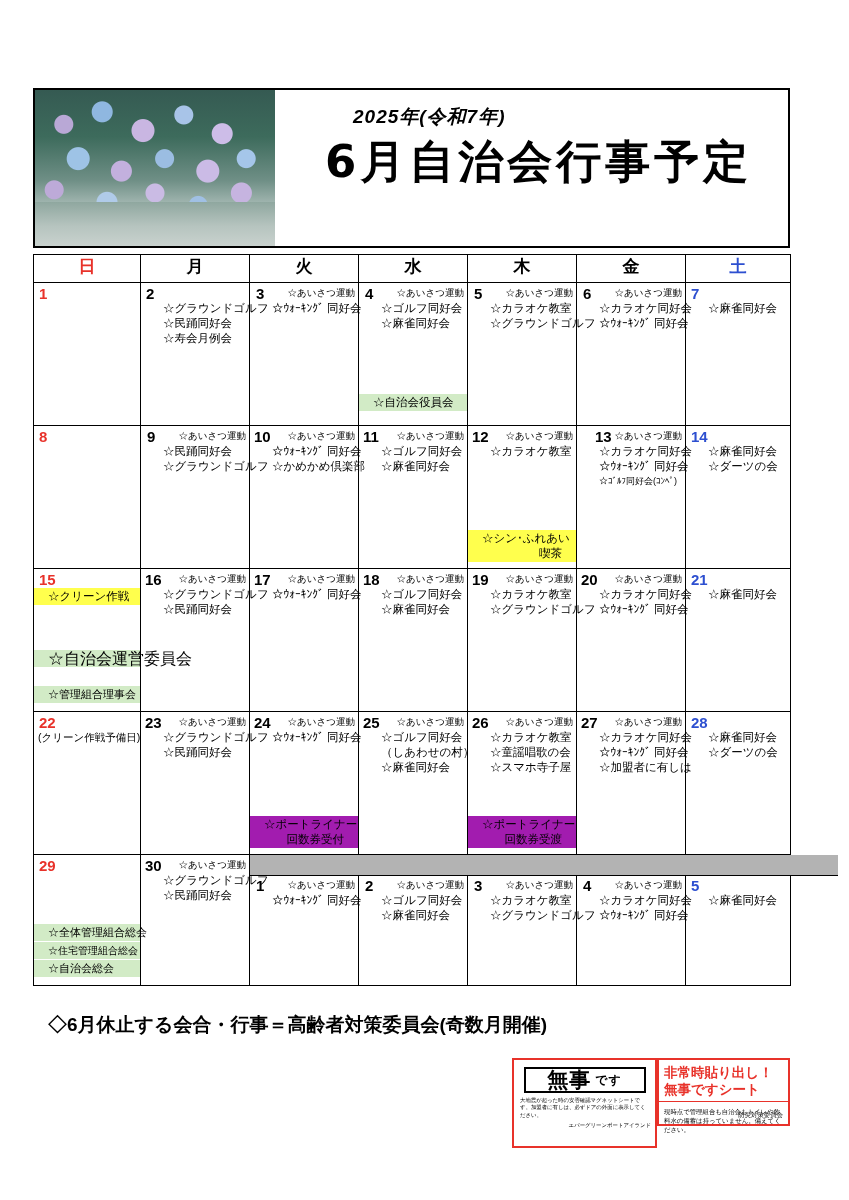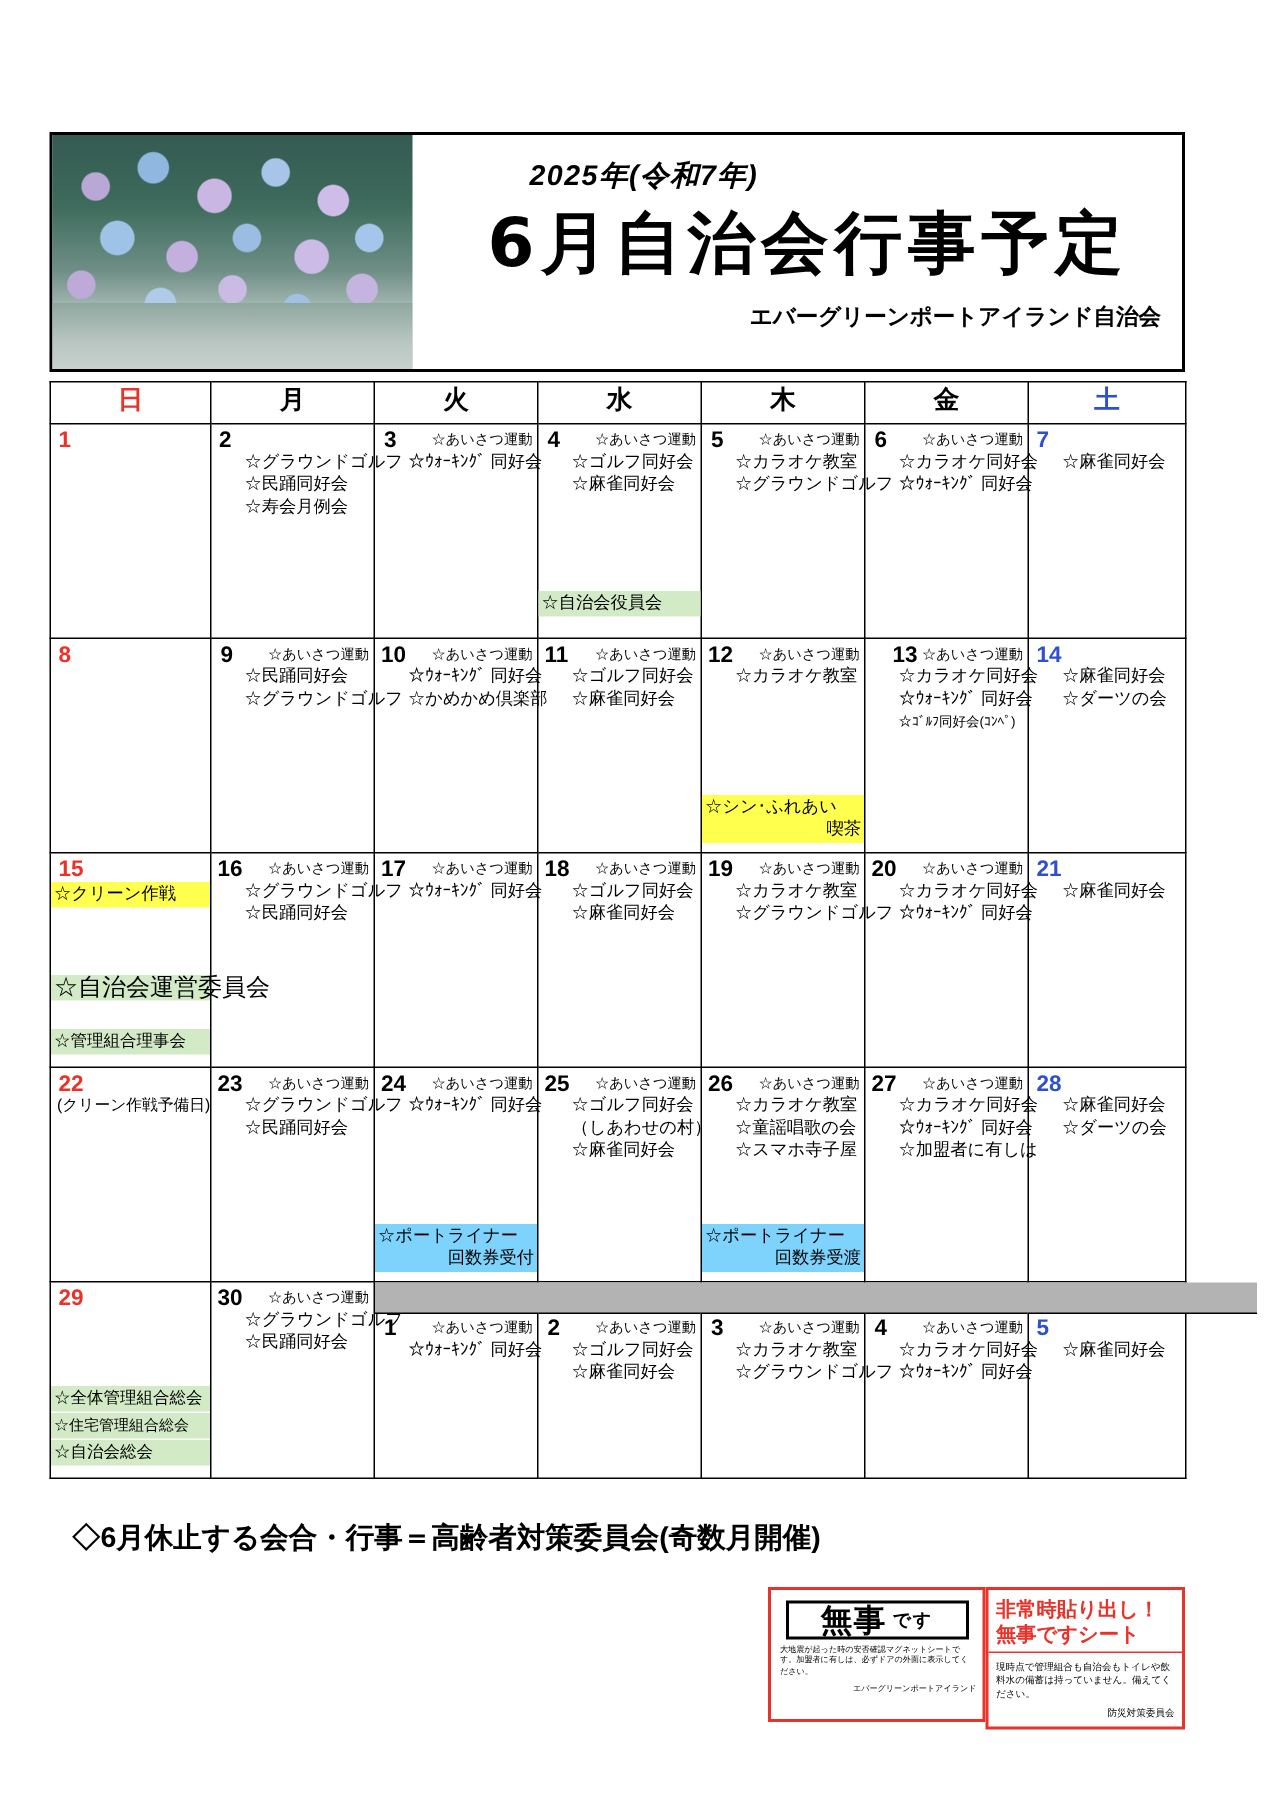--- a/index.html
+++ b/index.html
@@ -80,26 +80,26 @@
   }
   .events{
     position:absolute;left:3px;top:18px;right:2px;
     font-size:11.5px;line-height:15px;
   }
   .events.ind{left:22px;}
   .events div{white-space:nowrap;}
   .small{font-size:9px;}
 
   .band{
-    position:absolute;left:0;right:0;padding:1px 2px;
+    position:absolute;left:0;right:0;padding:1px 14px;
     font-size:11.5px;line-height:15px;white-space:nowrap;
   }
   .green{background:#d2ebc6;}
   .yellow{background:#ffff4d;}
-  .cyan{background:#7dd3fc;}
+  .cyan{background:#a21caf;}
 
   .julybar{
     position:absolute;left:0;right:0;top:0;height:20px;background:#b3b3b3;
     border-bottom:1px solid #000;
     font-size:14px;font-weight:bold;text-align:center;line-height:20px;letter-spacing:4px;
   }
   td.july{position:relative;}
   td.july .dnum{top:22px;}
   td.july .aisatsu{top:24px;}
   td.july .events{top:38px;}
@@ -121,21 +121,21 @@
     font-size:16px;font-weight:bold;letter-spacing:1px;
   }
   .buji-top .bu{font-size:21px;}
   .buji-top .desu{font-size:12px;margin-left:4px;}
   .buji-body{
     margin:4px 6px 0;font-size:5.4px;line-height:7.4px;text-align:left;color:#000;
   }
   .buji-sign{margin-top:3px;text-align:right;padding-right:4px;font-size:5.4px;}
 
   .redbox{
-    position:absolute;left:657px;top:1058px;width:133px;height:95px;
+    position:absolute;left:657px;top:1058px;width:133px;height:68px;
     border:2px solid #e8322a;box-sizing:border-box;background:#fff;
   }
   .redbox .rb-title{
     color:#e8322a;font-size:13.5px;font-weight:bold;line-height:17px;
     padding:4px 4px 0 5px;border-bottom:1.5px solid #e8322a;padding-bottom:3px;
   }
   .redbox .rb-body{
     font-size:6.4px;line-height:9px;padding:5px 5px 0 5px;color:#000;
   }
   .redbox .rb-sign{
@@ -147,21 +147,20 @@
 
 <div class="page">
 
   <div class="header">
     <div class="photo">
       <div class="water"></div>
     </div>
     <div class="hdr-text">
       <div class="hdr-year">2025年(令和7年)</div>
       <div class="hdr-title">6月自治会行事予定</div>
-      <div class="hdr-org">エバーグリーンポートアイランド自治会</div>
     </div>
   </div>
 
   <table class="cal">
     <colgroup>
       <col class="c0">
         <col class="c1">
         <col class="c2">
         <col class="c3">
         <col class="c4">

